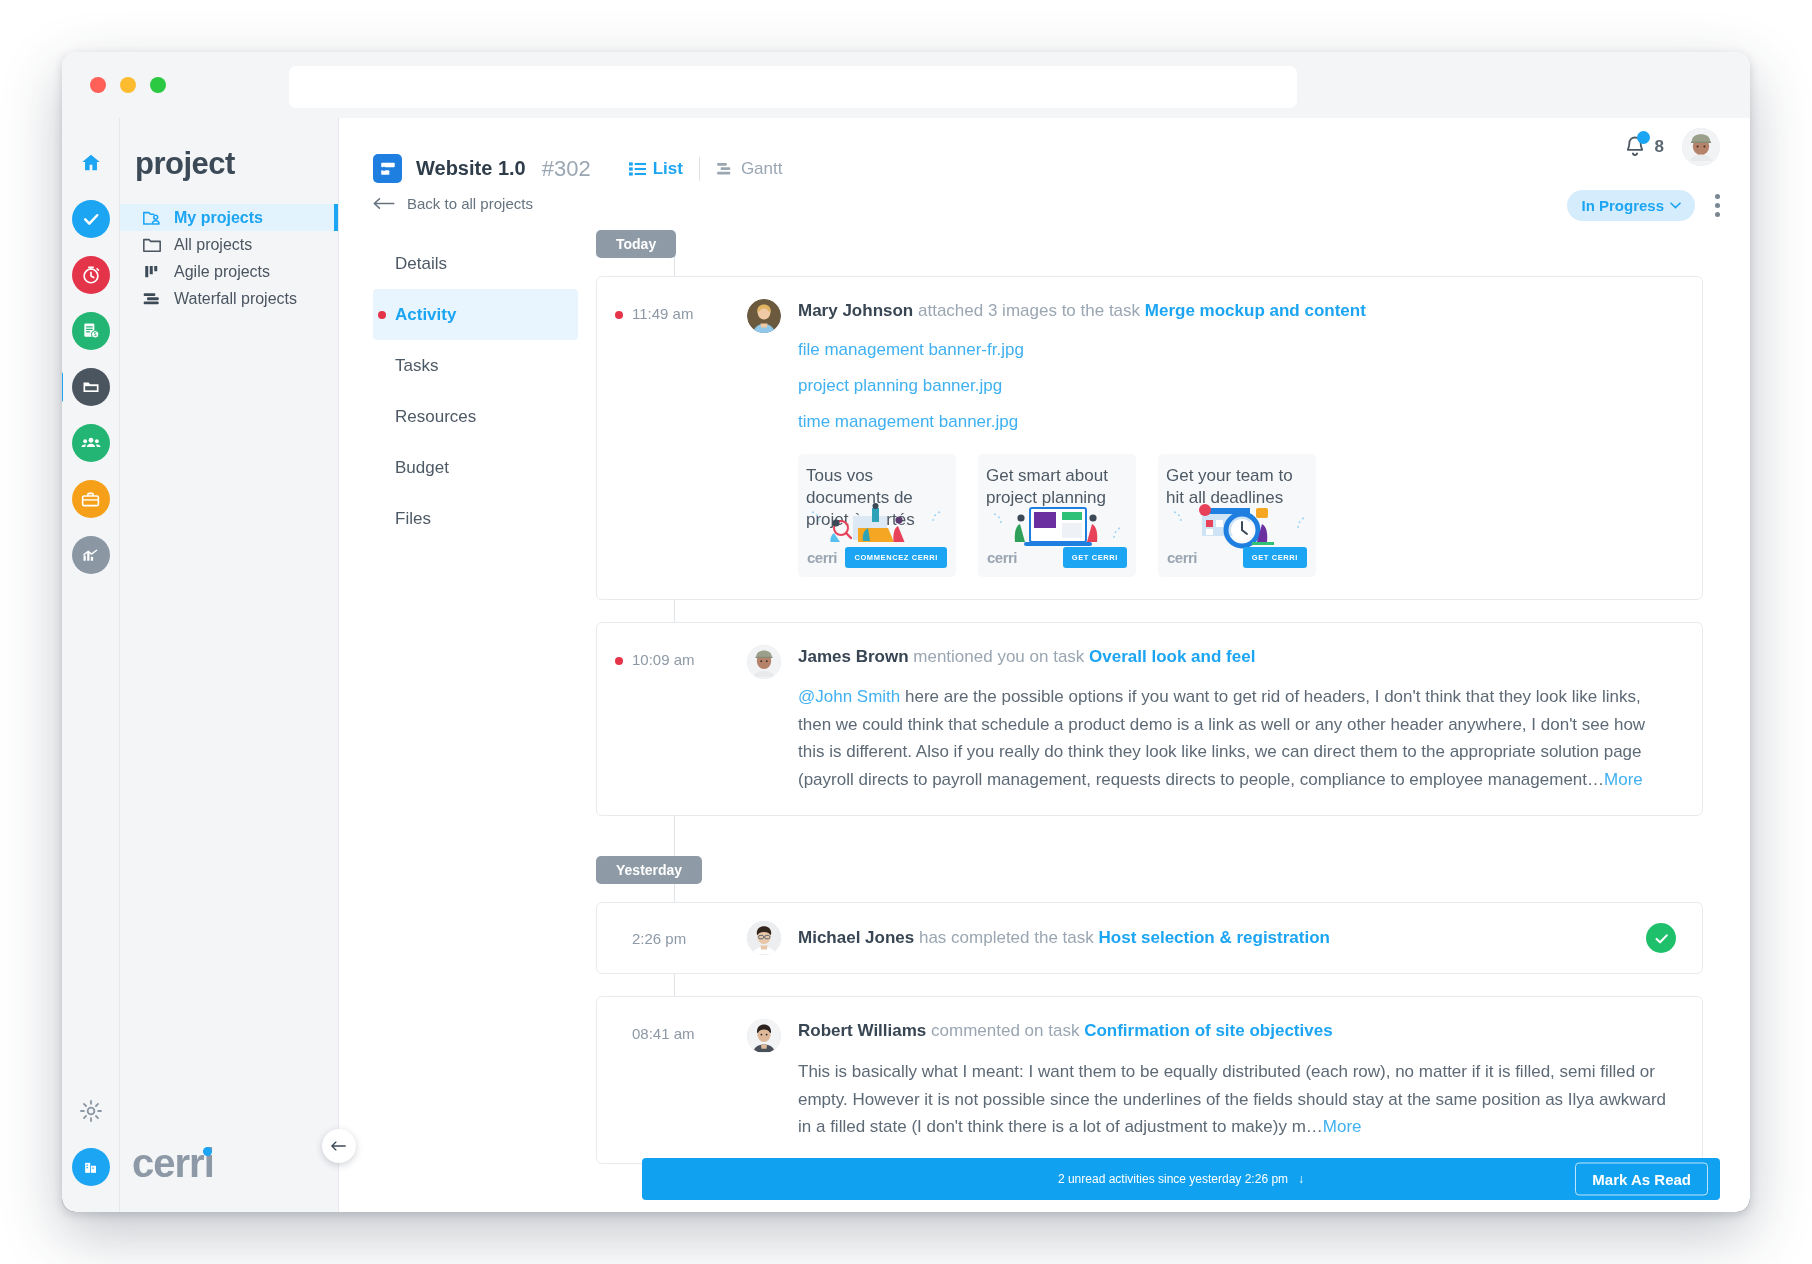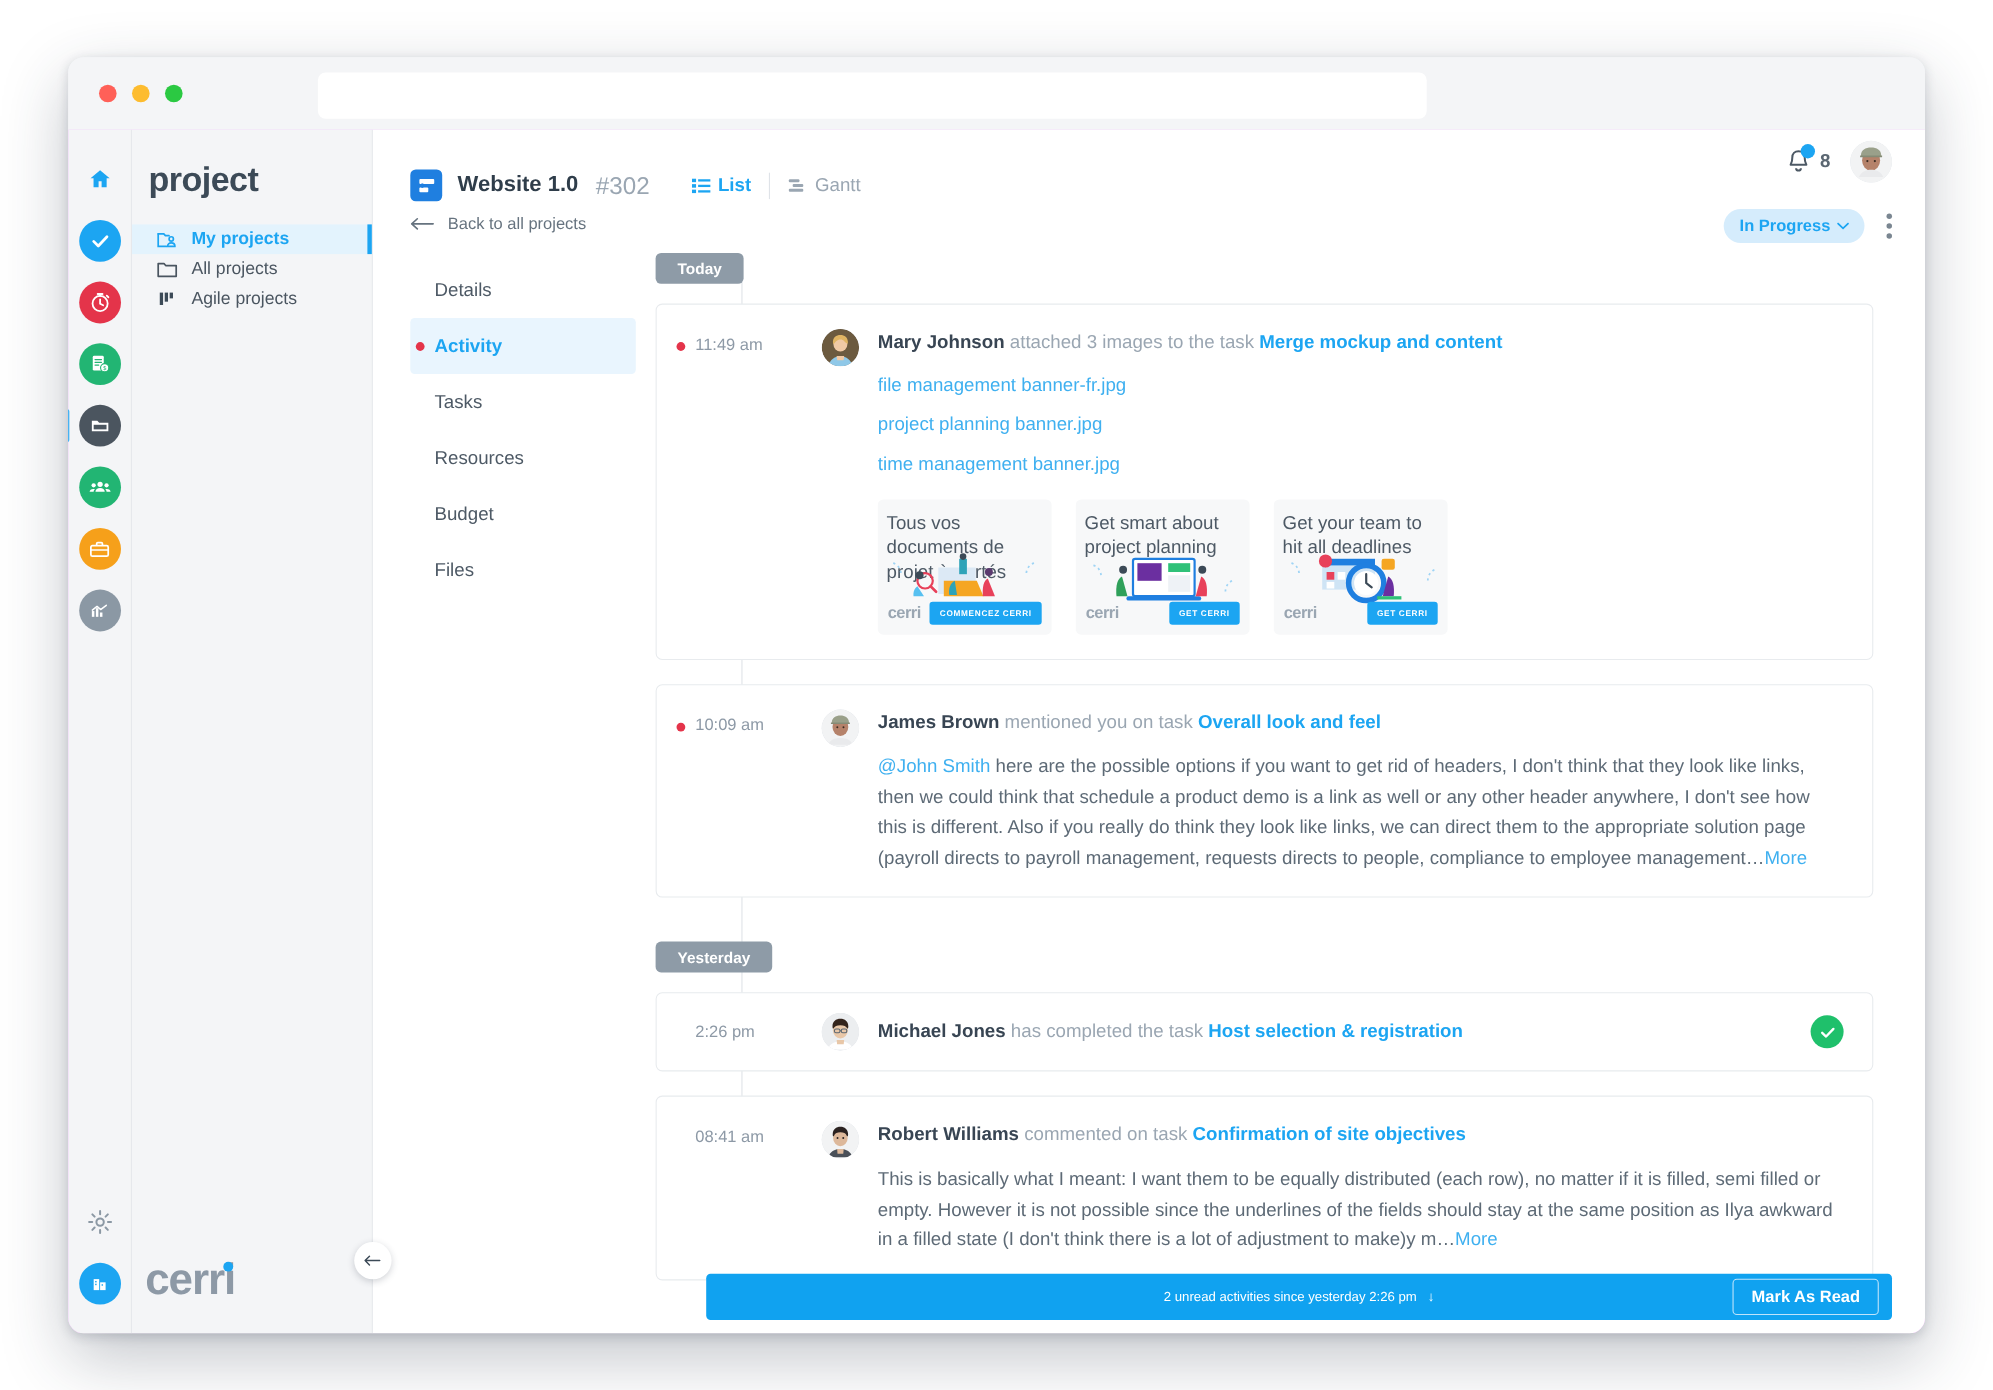--- a/index.html
+++ b/index.html
@@ -32,21 +32,21 @@
   .dot.green { background:#2bc942; }
   .urlbar {
     position:absolute; left: 227px; top: 14px;
     width: 1008px; height: 42px; border-radius: 7px;
     background:#ffffff;
   }
 
   
   .appbody {
     position:absolute; left:0; top:66px; width:100%; height: 1094px;
-    display:flex; background:#f0abfc;
+    display:flex; background:#0f172a;
   }
 
   
   .rail {
     width: 58px; flex:0 0 58px; background:#f4f5f7;
     display:flex; flex-direction:column; align-items:center;
     padding-top: 26px; position:relative;
     border-right:1px solid #e6e8ec;
   }
   .rail-btn {
@@ -330,20 +330,30 @@
           <span class="ic">
             <svg width="18" height="18" viewBox="0 0 24 24">
               <rect x="3" y="4" width="4" height="15" fill="#3c4a57"></rect>
               <rect x="9" y="4" width="4" height="11" fill="#3c4a57"></rect>
               <rect x="15" y="4" width="4" height="7" fill="#3c4a57"></rect>
             </svg>
           </span>
           <span>Agile projects</span>
         </div>
 
+        <div class="navitem">
+          <span class="ic">
+            <svg width="20" height="16" viewBox="0 0 24 18">
+              <rect x="2" y="2" width="14" height="3.4" rx="1.2" fill="#3c4a57"></rect>
+              <rect x="6" y="7" width="14" height="3.4" rx="1.2" fill="#3c4a57"></rect>
+              <rect x="2" y="12" width="18" height="3.4" rx="1.2" fill="#3c4a57"></rect>
+            </svg>
+          </span>
+          <span>Waterfall projects</span>
+        </div>
 
         <div class="projnav-footer">
           <div class="cerri-word">
             <span>cerri</span>
             <span class="dotblue"></span>
           </div>
         </div>
       </div>
 
       <div class="content">

